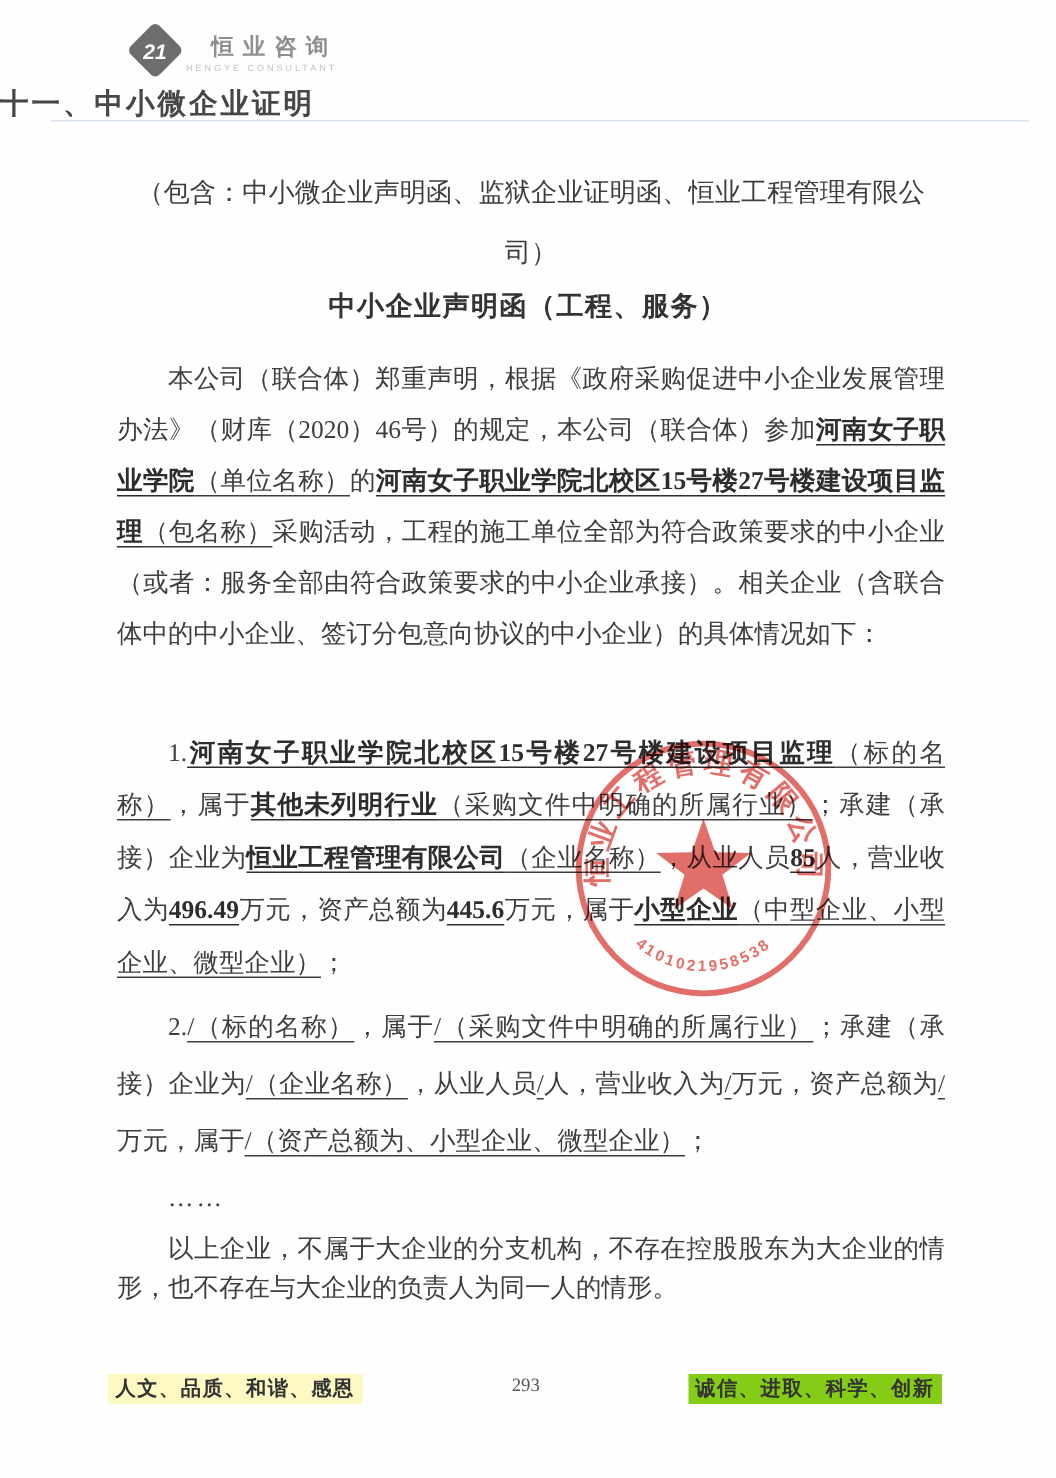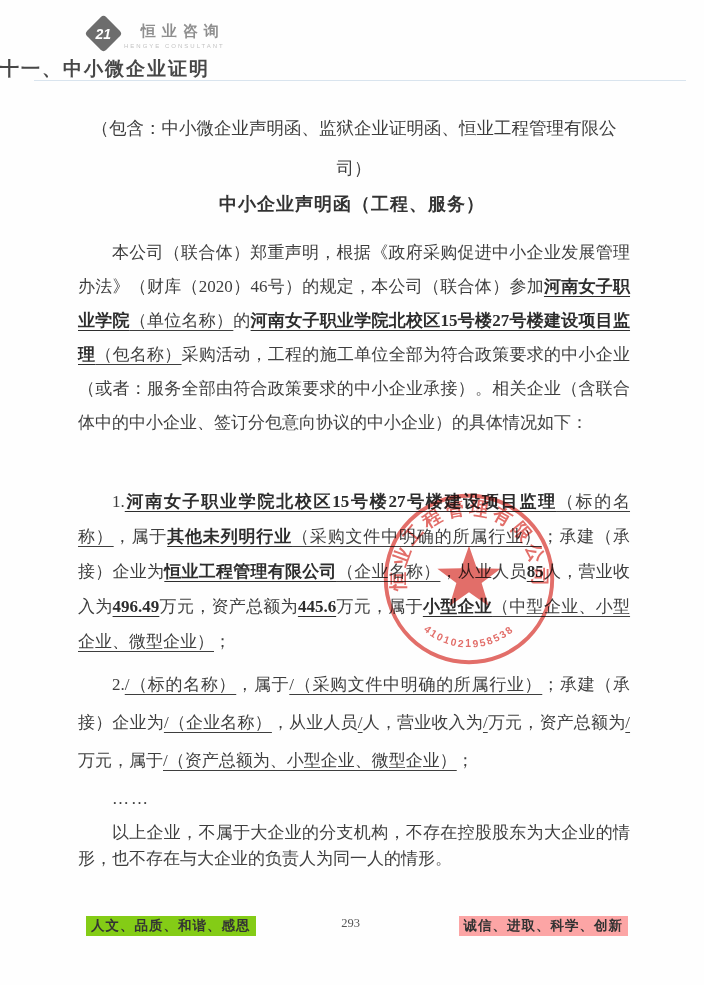--- a/index.html
+++ b/index.html
@@ -52,22 +52,22 @@
   .u { text-decoration:underline; text-underline-offset:4px; text-decoration-thickness:1px; }
   
   .stamp { position:absolute; left:376px; top:486px; width:186px; height:186px;
            opacity:.82; mix-blend-mode:multiply; pointer-events:none; }
   .stamp-arc-text { fill:#dd4e48; font-size:19px; letter-spacing:4px; font-weight:700; }
   .stamp-code { fill:#dd4e48; font-size:10.5px; letter-spacing:2px; font-weight:700;
                 font-family:"Liberation Sans",sans-serif; }
   
   .footer { position:absolute; left:0; right:0; top:916px; height:24px;
             font-size:13.5px; font-weight:700; color:#333; }
-  .footer-left  { position:absolute; left:86px; background:#84cc16; padding:1px 5px; letter-spacing:1px; }
-  .footer-right { position:absolute; right:76px; background:#fca5a5; padding:1px 5px; letter-spacing:1px; }
+  .footer-left  { position:absolute; left:72px; background:#fef9c3; padding:1px 5px; letter-spacing:1px; }
+  .footer-right { position:absolute; right:76px; background:#84cc16; padding:1px 5px; letter-spacing:1px; }
   .footer-page  { position:absolute; left:50%; transform:translateX(-58%);
                   font-weight:400; font-size:12.5px; color:#555;
                   font-family:Liberation Serif, serif; }
 </style>
 </head>
 <body>
 
 <div class="page">
 
   <div class="logo">

